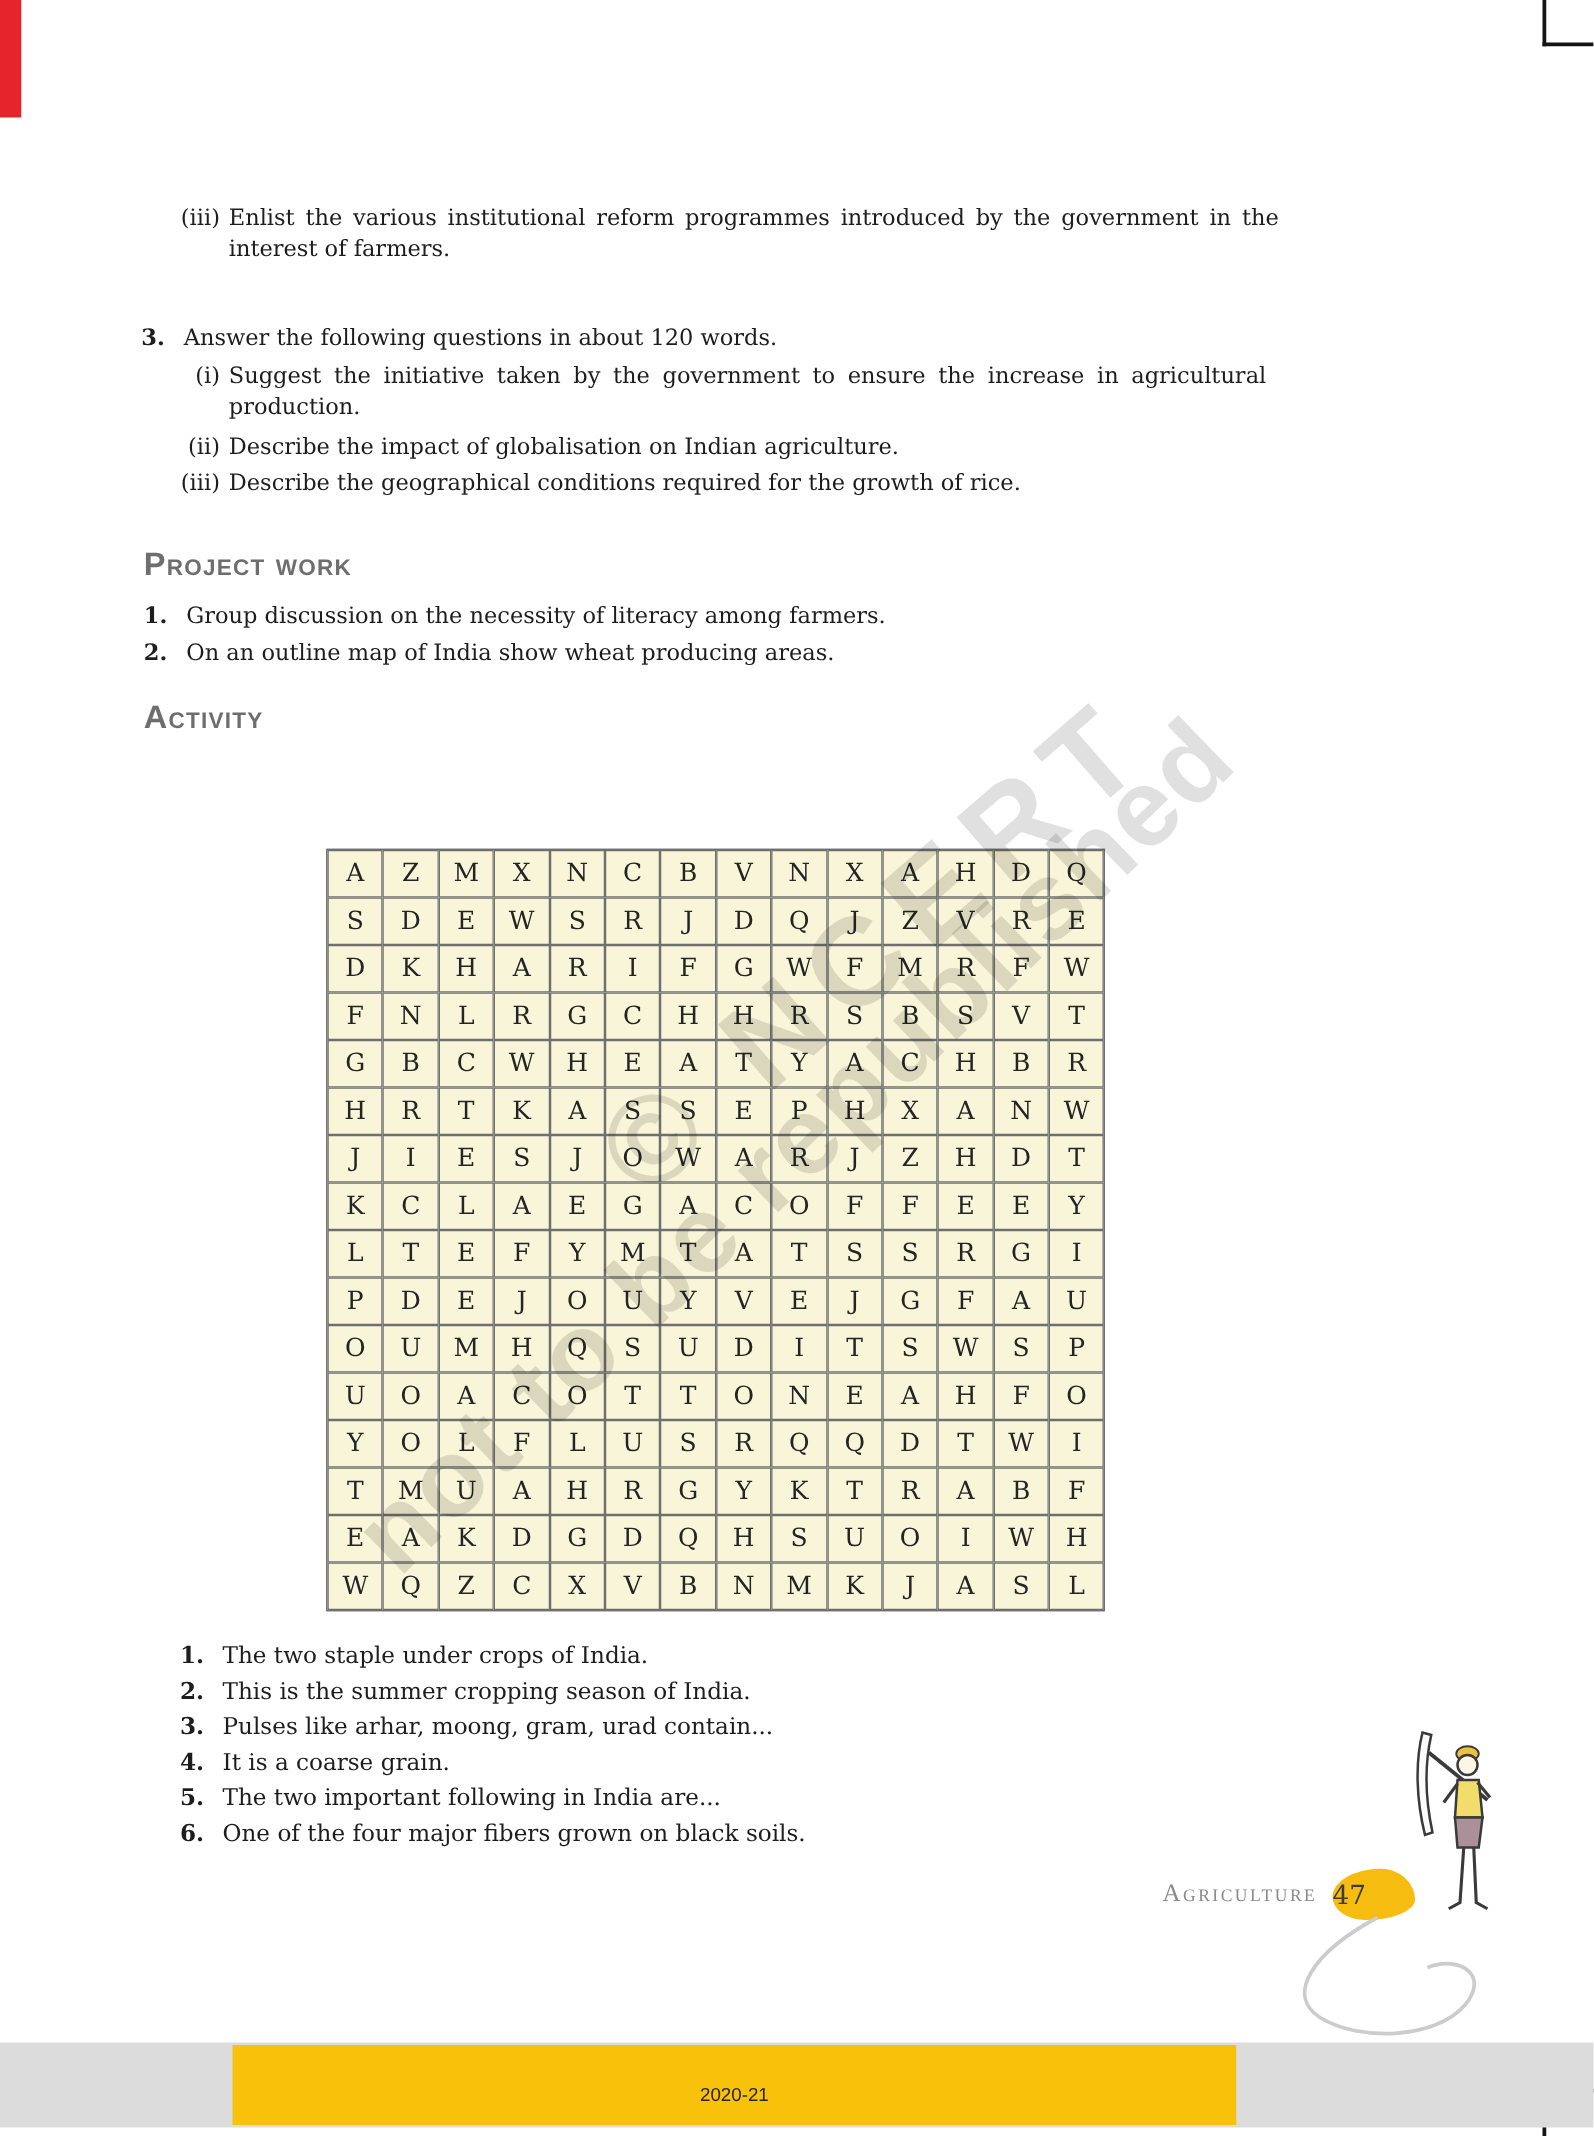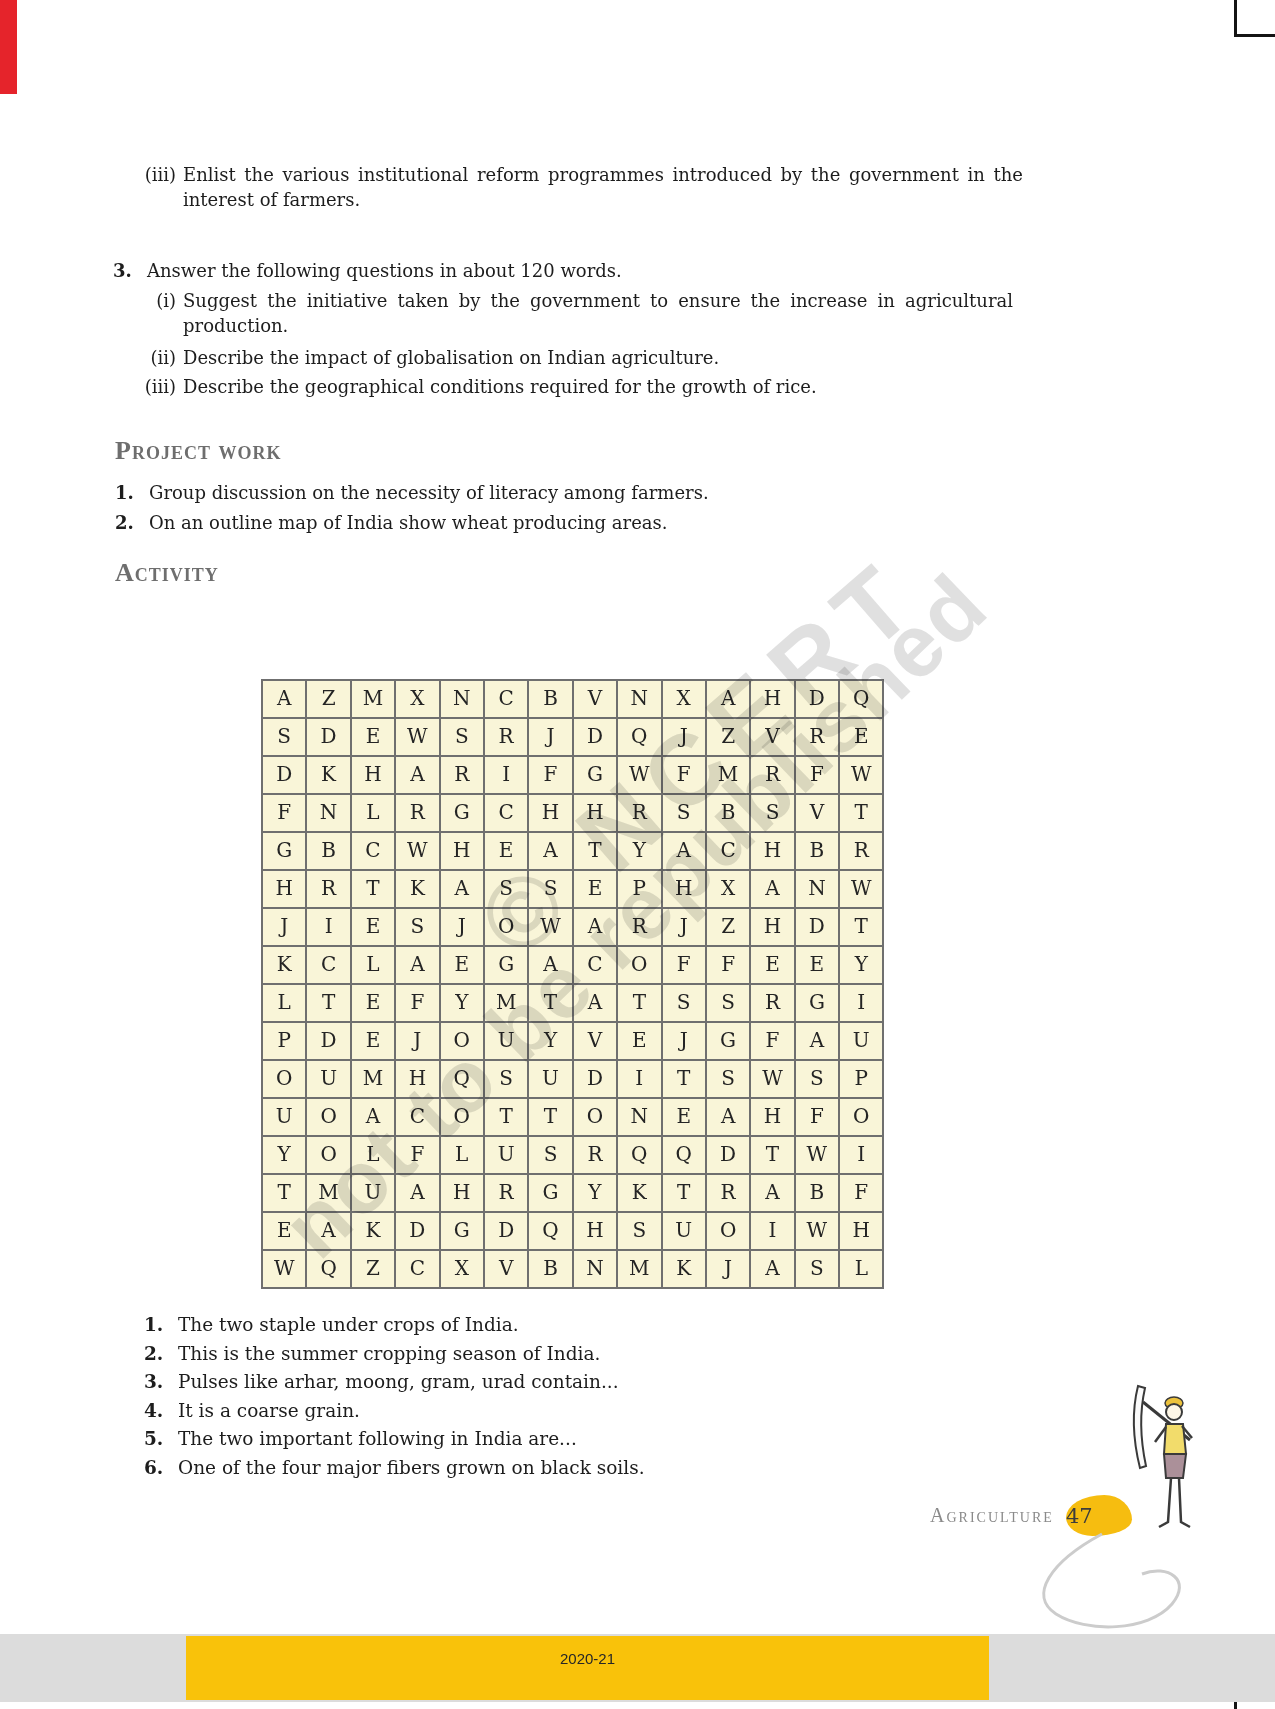--- a/index.html
+++ b/index.html
@@ -5,21 +5,21 @@
   *{box-sizing:border-box;margin:0;padding:0}
   body{margin:0;background:#fff}
   #page{position:relative;width:1275px;height:1709px;background:#ffffff;
         font-family:"DejaVu Serif",serif;color:#1d1d1d;overflow:hidden}
   .abs{position:absolute}
   .body-text{font-size:18px;line-height:25px}
   .qrow{display:flex;align-items:flex-start}
   .qlabel{width:70px;text-align:right;padding-right:7px;flex:none}
   .qlabel.narrow{width:44px}
   .qtext{width:840px;text-align:justify}
-  .heading{font-family:Liberation Serif, serif;font-variant:small-caps;
+  .heading{font-family:Liberation Sans, sans-serif;font-variant:small-caps;
            font-weight:bold;color:#6e6e6e;font-size:26px;letter-spacing:1px;line-height:26px}
   .numrow{display:flex}
   .numrow .n{width:26px;flex:none;font-weight:bold}
   .numrow .t{padding-left:8px}
   #puzzle-grid{position:absolute;left:261px;top:679px;display:grid;
                grid-template-columns:repeat(14,44.4px);grid-auto-rows:38px;
                border:1px solid #6f6f6f;background:#6f6f6f}
   .cell{border:1px solid #6f6f6f;background:#f9f5d8;font-size:20px;line-height:35px;
         text-align:center;color:#242424}
   .clue-row{position:absolute;display:flex;font-size:18.5px;line-height:25px}
@@ -35,21 +35,21 @@
   #edge-tab{left:0;top:0;width:17px;height:94px;background:#e5242b}
   .corner{position:absolute;border-color:#141414}
   #corner-top-right{left:1234px;top:0;width:41px;height:37px;
                     border-left:3px solid #141414;border-bottom:3px solid #141414}
   #corner-bottom-right{left:1234px;top:1671px;width:41px;height:38px;
                        border-left:3px solid #141414;border-top:3px solid #141414}
   #footer-bar{left:0;top:1634px;width:1275px;height:68px;background:#dcdcdc}
   #footer-yellow{left:186px;top:1636px;width:803px;height:64px;background:#f9c20a;
                  display:flex;align-items:flex-start;justify-content:center}
   #footer-year{font-family:"Liberation Sans",sans-serif;font-size:15px;color:#272727;
-               margin-top:14px}
+               margin-top:32px}
   #footer-chapter{left:930px;top:1504px;font-variant:small-caps;
                   font-family:Liberation Serif, serif;font-size:20px;
                   letter-spacing:2px;color:#8a8a8a}
   #page-badge{left:1066px;top:1495px;width:66px;height:41px;background:#f6bd10;
               border-radius:58% 42% 60% 40%/55% 60% 40% 45%;
               display:flex;align-items:center;justify-content:flex-start;
               font-size:21px;color:#3c3c3c}
   svg{display:block}
 </style>
 </head>

